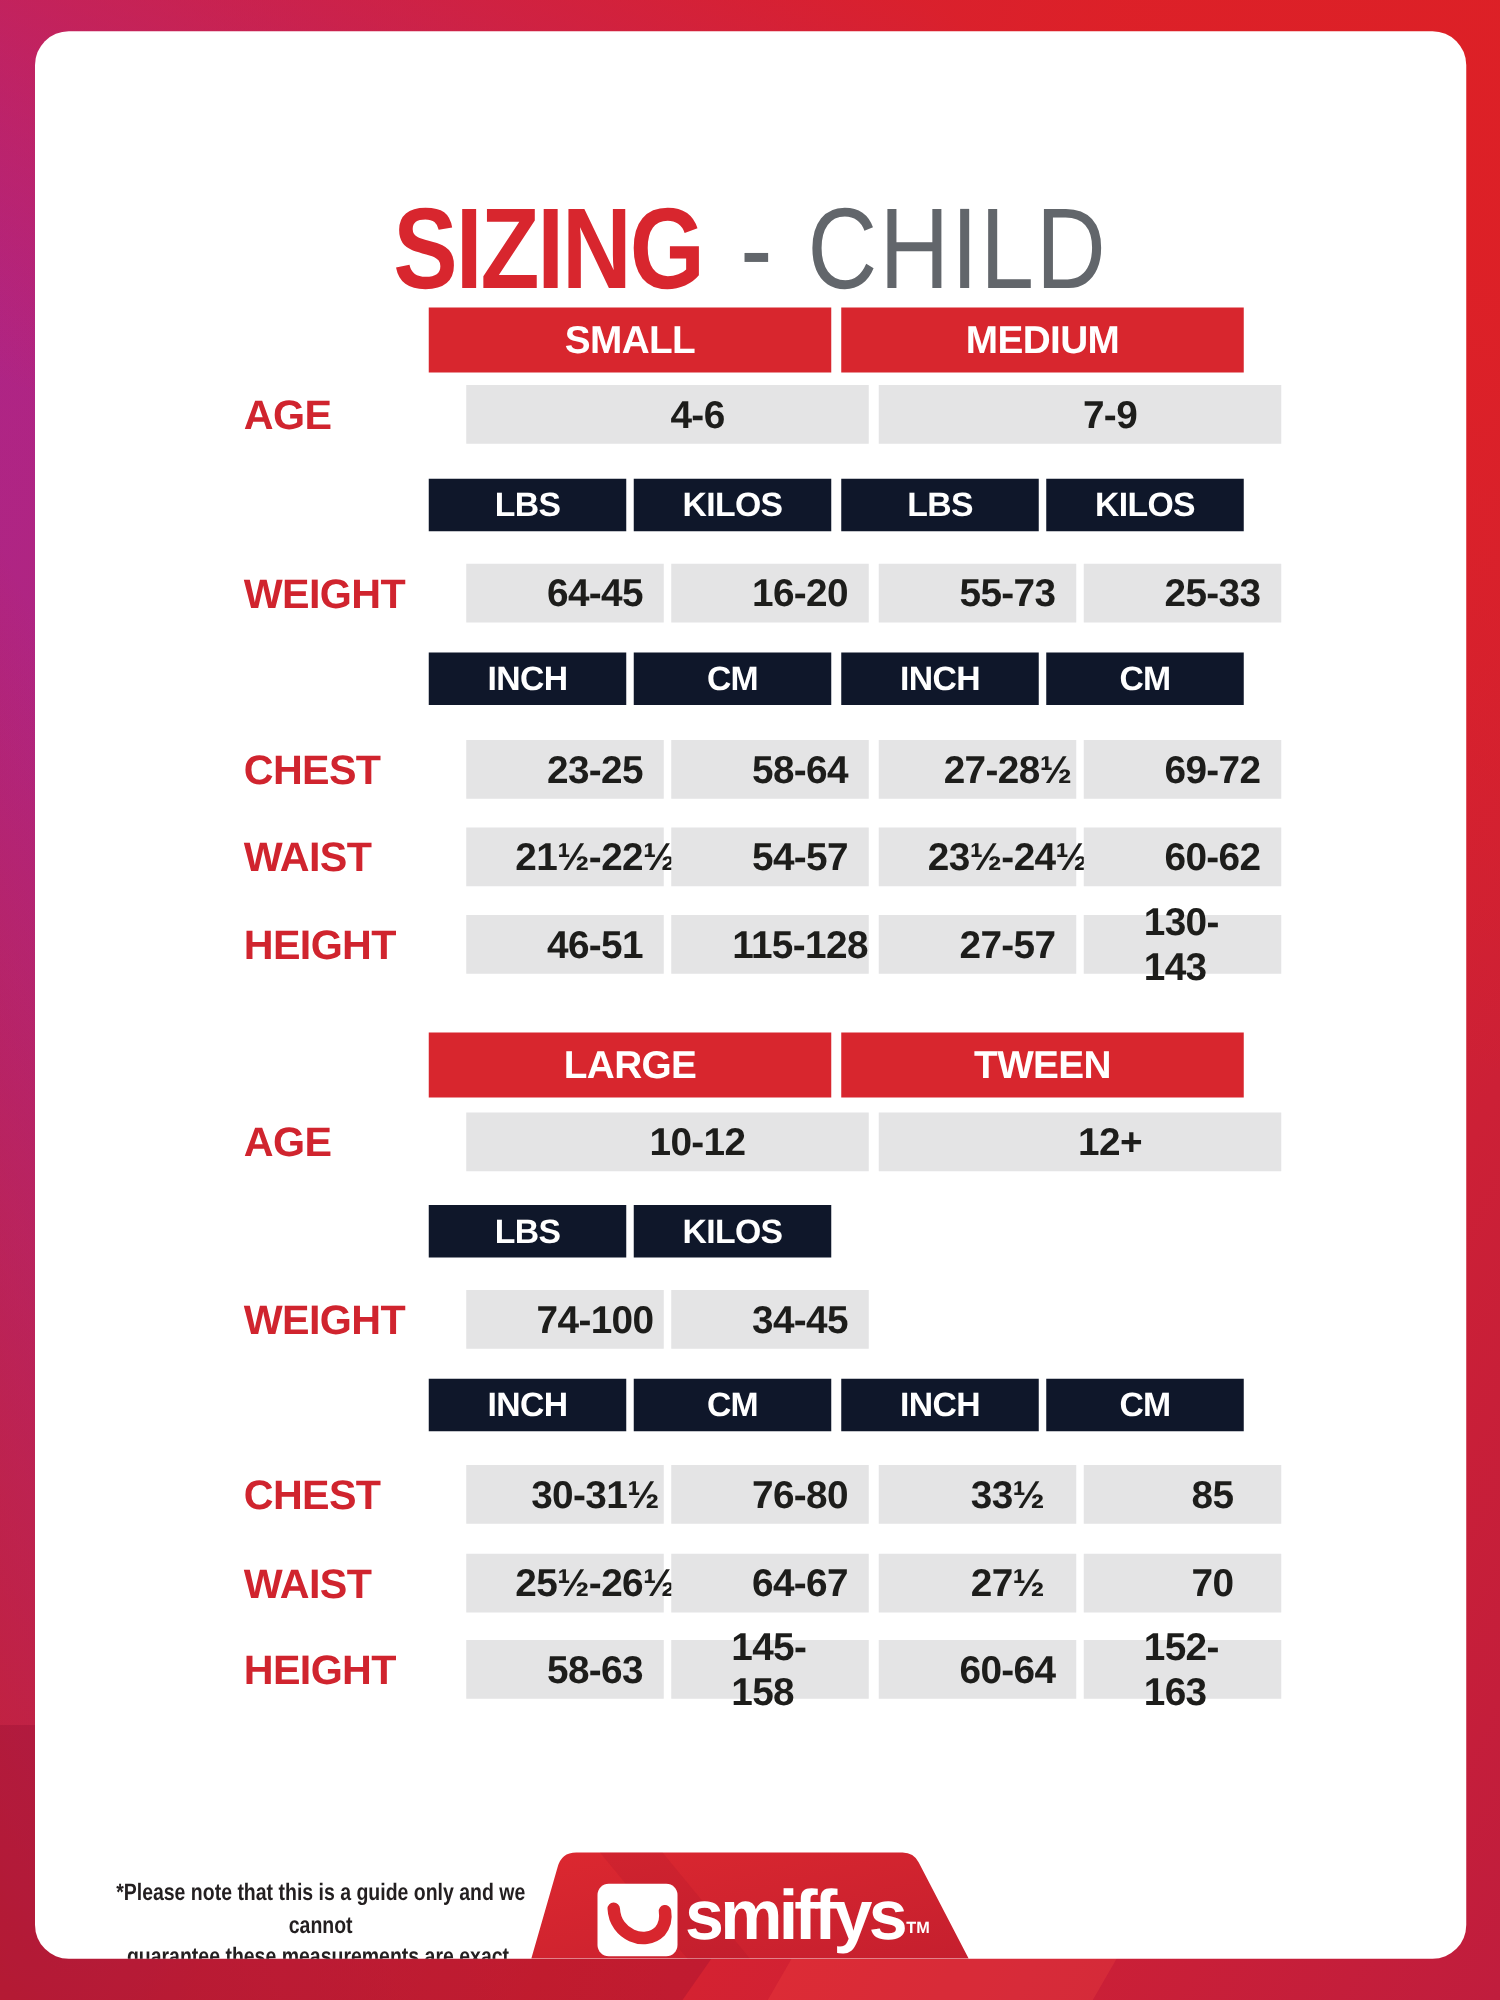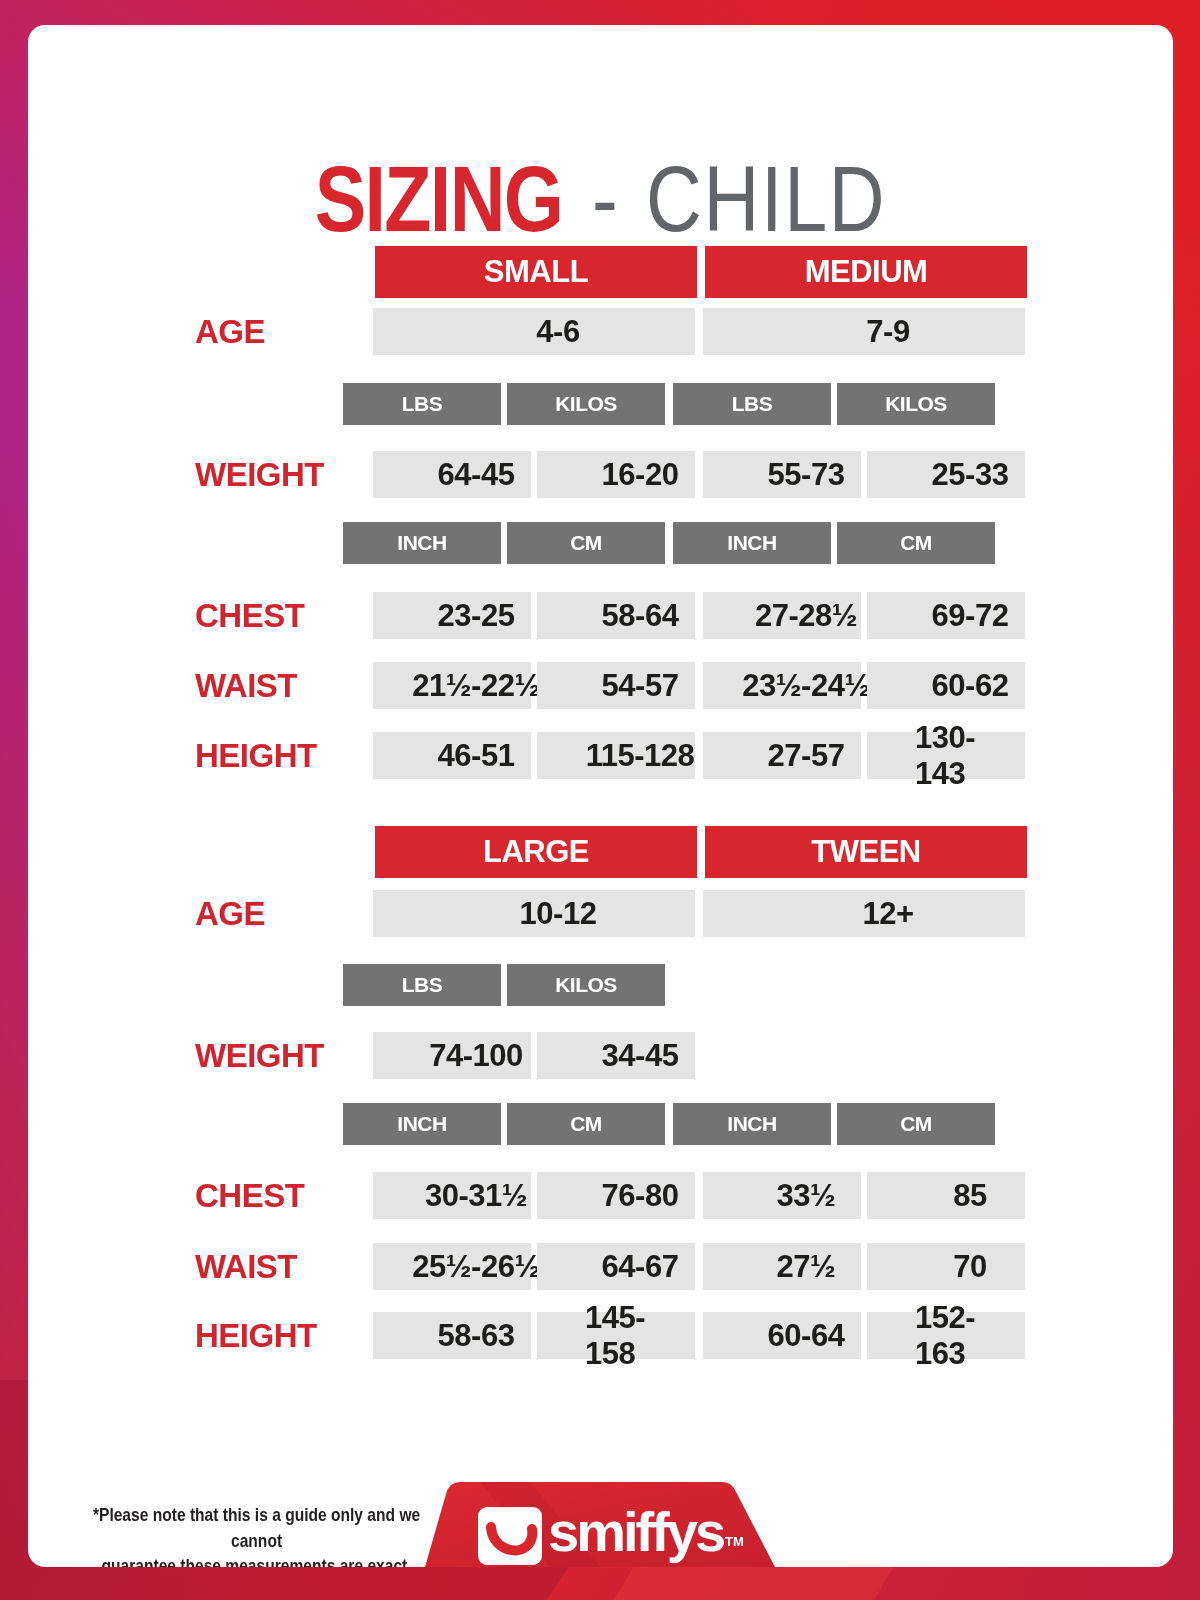--- a/index.html
+++ b/index.html
@@ -15,41 +15,41 @@
       linear-gradient(65deg, rgba(198,32,47,.9) 0%, rgba(198,32,47,.6) 10%, rgba(198,32,47,0) 28%),
       linear-gradient(115deg, rgba(120,40,200,.35) 38%, rgba(120,40,200,0) 46%),
       linear-gradient(118deg, #cb2265 0%, #d12550 38%, #d8232f 62%, #c01d3d 100%);
   }
   .bg-streak1{position:absolute;left:-140px;top:1380px;width:700px;height:400px;
     background:rgba(140,10,45,.28);transform:skewX(-35deg);}
   .bg-streak2{position:absolute;left:620px;top:1480px;width:260px;height:220px;
     background:rgba(255,80,70,.22);transform:skewX(-30deg);}
   .card{
     position:absolute;left:28px;top:25px;width:1145px;height:1542px;
-    background:#ffffff;border-radius:17px;overflow:hidden;
+    background:#ffffff;border-radius:27px;overflow:hidden;
   }
   .title{
     position:absolute;top:66px;left:0;width:100%;text-align:center;
     font-size:92px;line-height:1;white-space:nowrap;
     transform:scaleX(0.84);letter-spacing:-2px;
   }
   .t-red{color:#d8262e;font-weight:700;}
   .t-sep{color:#62666b;font-weight:400;margin:0 12px;}
   .t-gray{color:#62666b;font-weight:400;letter-spacing:2px;}
 
   .trow{position:absolute;left:315px;width:652px;display:flex;}
-  .h52{height:52px;margin-left:32px;} .h47{height:47px;margin-left:30px;} .h42{height:42px;}
+  .h52{height:52px;} .h47{height:47px;margin-left:30px;} .h42{height:42px;}
   .cell{box-sizing:border-box;display:flex;align-items:center;justify-content:center;
     font-weight:700;letter-spacing:-0.5px;}
   .half{width:322px;} .half + .half{margin-left:8px;}
   .sub{width:158px;}
   .g6{margin-left:6px;} .g8{margin-left:8px;}
   .c-red{background:#d8262e;color:#ffffff;font-size:31px;}
   .c-light{background:#e4e4e5;color:#1d1d1b;font-size:31px;padding-left:48px;}
-  .c-gray{background:#737373;color:#ffffff;font-size:21px;}
+  .c-gray{background:#0f172a;color:#ffffff;font-size:27px;}
   .rlabel{position:absolute;left:137px;display:flex;align-items:center;
     color:#d0242e;font-weight:700;font-size:33px;letter-spacing:-0.5px;}
 
   .note{
     position:absolute;left:42px;top:1477px;width:455px;
     transform:scaleX(0.82);transform-origin:0 0;
     text-align:center;font-size:19px;font-weight:700;color:#231f20;line-height:1.35;
   }
   .logo{position:absolute;left:392px;top:1452px;width:360px;height:90px;text-decoration:underline;}
   .logo svg.bump{position:absolute;inset:0;}

